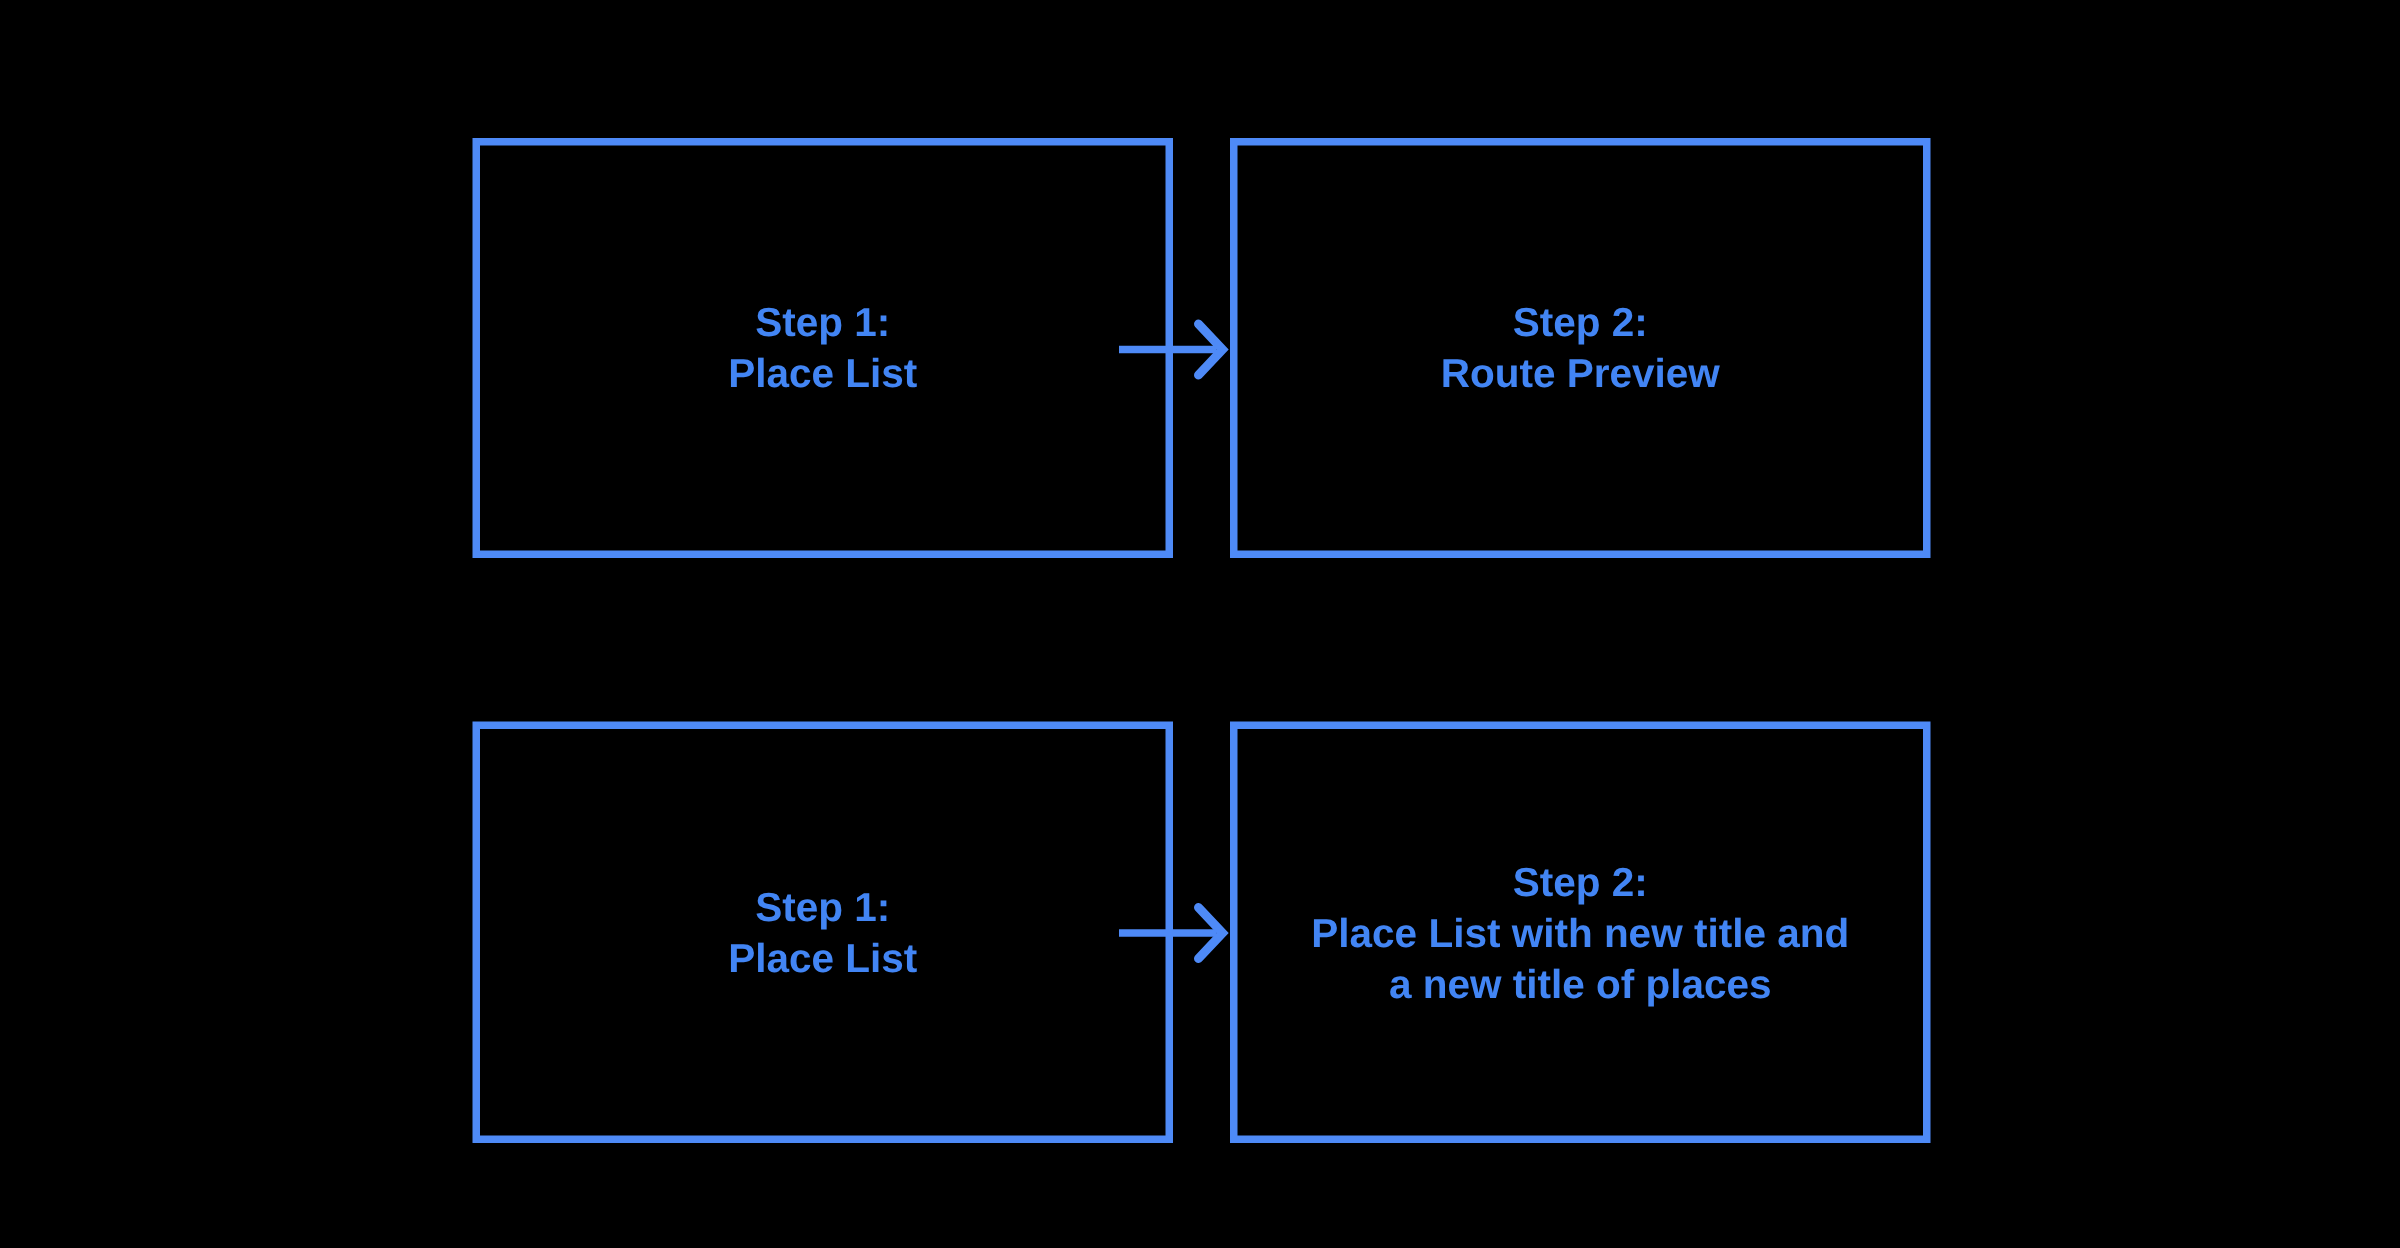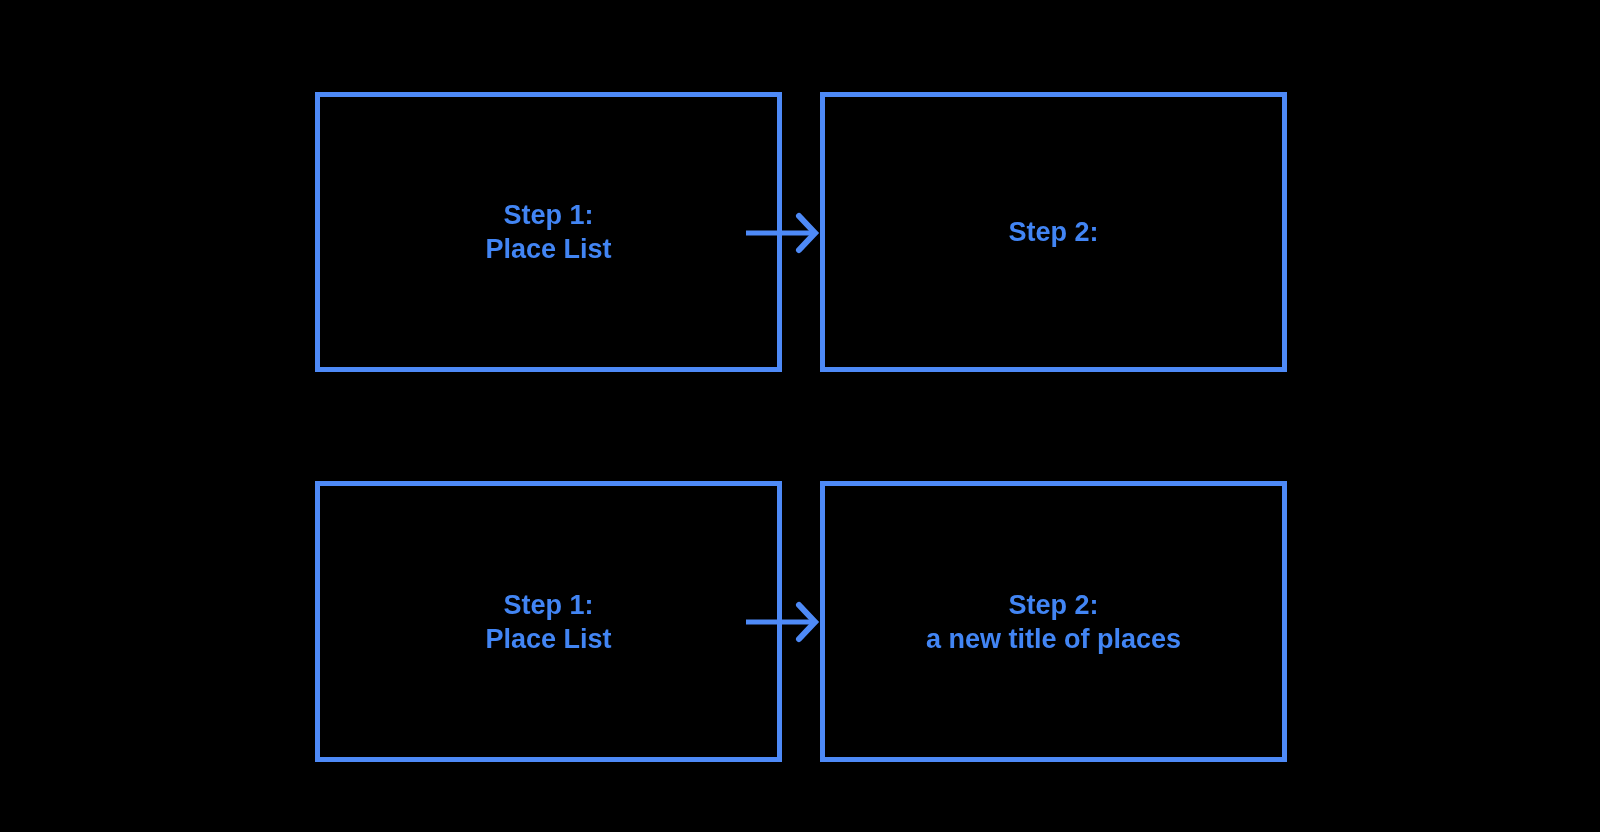--- a/index.html
+++ b/index.html
@@ -58,30 +58,32 @@
     <div class="line">Place List</div>
   </div>
 
   <svg class="arrow arrow-1" width="80" height="58" viewBox="0 0 80 58" xmlns="http://www.w3.org/2000/svg">
     <line x1="3" y1="30" x2="68" y2="30" stroke="currentColor" stroke-width="5"></line>
     <polyline points="56,13 72,30 56,47" stroke="currentColor" stroke-width="6" fill="none" stroke-linecap="round" stroke-linejoin="miter"></polyline>
   </svg>
 
   <div class="node node-2">
     <div class="line">Step 2:</div>
+    <div class="line">Route Preview</div>
   </div>
 
   <div class="node node-3">
     <div class="line">Step 1:</div>
     <div class="line">Place List</div>
   </div>
 
   <svg class="arrow arrow-2" width="80" height="58" viewBox="0 0 80 58" xmlns="http://www.w3.org/2000/svg">
     <line x1="3" y1="30" x2="68" y2="30" stroke="currentColor" stroke-width="5"></line>
     <polyline points="56,13 72,30 56,47" stroke="currentColor" stroke-width="6" fill="none" stroke-linecap="round" stroke-linejoin="miter"></polyline>
   </svg>
 
   <div class="node node-4">
     <div class="line">Step 2:</div>
+    <div class="line">Place List with new title and</div>
     <div class="line">a new title of places</div>
   </div>
 
 </div>
 
 </body></html>

